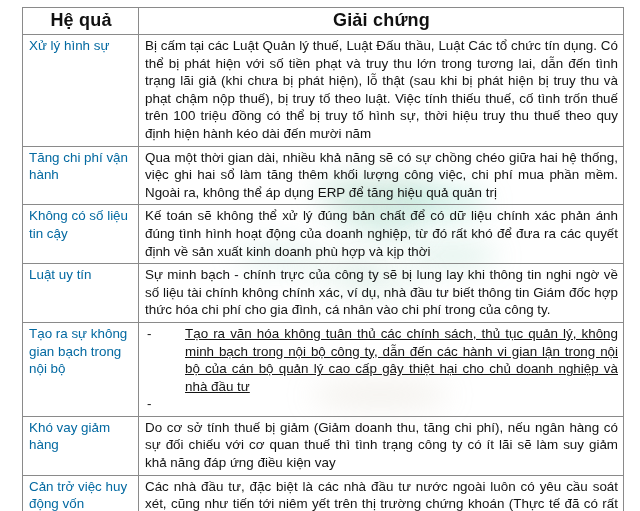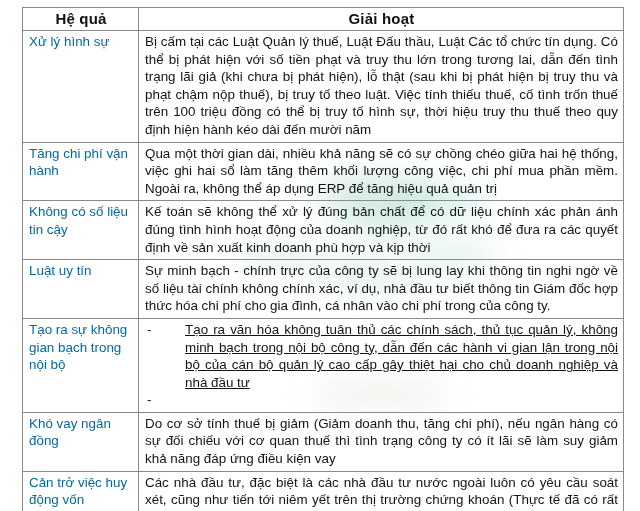--- a/index.html
+++ b/index.html
@@ -75,21 +75,21 @@
     vertical-align: top;
     padding: 2px 5px 3px 6px;
     background: transparent;
   }
   col.c-left  { width: 116px; }
   col.c-right { width: 485px; }
 
   thead th {
     background: #fad5b4;
     text-align: center;
-    font-size: 15px;
+    font-size: 18px;
     font-weight: 700;
     color: #111111;
     padding: 5px 4px 6px 4px;
     letter-spacing: .2px;
   }
 
   td.cell-key {
     font-size: 13.4px;
     line-height: 17.6px;
     white-space: pre-line;
@@ -147,21 +147,21 @@
 
 
   <table class="ht">
     <colgroup>
       <col class="c-left">
       <col class="c-right">
     </colgroup>
     <thead>
       <tr>
         <th>Hệ quả</th>
-        <th>Giải hoạt</th>
+        <th>Giải chứng</th>
       </tr>
     </thead>
     <tbody>
 
       <tr>
         <td class="cell-key">Xử lý hình sự</td>
         <td class="cell-desc">Bị cấm tại các Luật Quản lý thuế, Luật Đấu thầu, Luật Các tổ chức tín dụng. Có thể bị phát hiện với số tiền phạt và truy thu lớn trong tương lai, dẫn đến tình trạng lãi giả (khi chưa bị phát hiện), lỗ thật (sau khi bị phát hiện bị truy thu và phạt chậm nộp thuế), bị truy tố theo luật. Việc tính thiếu thuế, cố tình trốn thuế trên 100 triệu đồng có thể bị truy tố hình sự, thời hiệu truy thu thuế theo quy định hiện hành kéo dài đến mười năm</td>
       </tr>
 
       <tr>
@@ -183,21 +183,21 @@
         <td class="cell-key">Tạo ra sự không gian bạch trong nội bộ</td>
         <td class="cell-desc">
           <ul class="bullet-list">
             <li>Tạo ra văn hóa không tuân thủ các chính sách, thủ tục quản lý, không minh bạch trong nội bộ công ty, dẫn đến các hành vi gian lận trong nội bộ của cán bộ quản lý cao cấp gây thiệt hại cho chủ doanh nghiệp và nhà đầu tư</li>
             <li class="empty"></li>
           </ul>
         </td>
       </tr>
 
       <tr>
-        <td class="cell-key">Khó vay ngân đồng</td>
+        <td class="cell-key">Khó vay giảm hàng</td>
         <td class="cell-desc">Do cơ sở tính thuế bị giảm (Giảm doanh thu, tăng chi phí), nếu ngân hàng có sự đối chiếu với cơ quan thuế thì tình trạng công ty có ít lãi sẽ làm suy giảm khả năng đáp ứng điều kiện vay</td>
       </tr>
 
       <tr>
         <td class="cell-key">Cản trở việc huy động vốn</td>
         <td class="cell-desc">Các nhà đầu tư, đặc biệt là các nhà đầu tư nước ngoài luôn có yêu cầu soát xét, cũng như tiến tới niêm yết trên thị trường chứng khoán (Thực tế đã có rất nhiều giao dịch mua bán sáp nhập (M&amp;A) thất bại…)</td>
       </tr>
 
     </tbody>
   </table>

